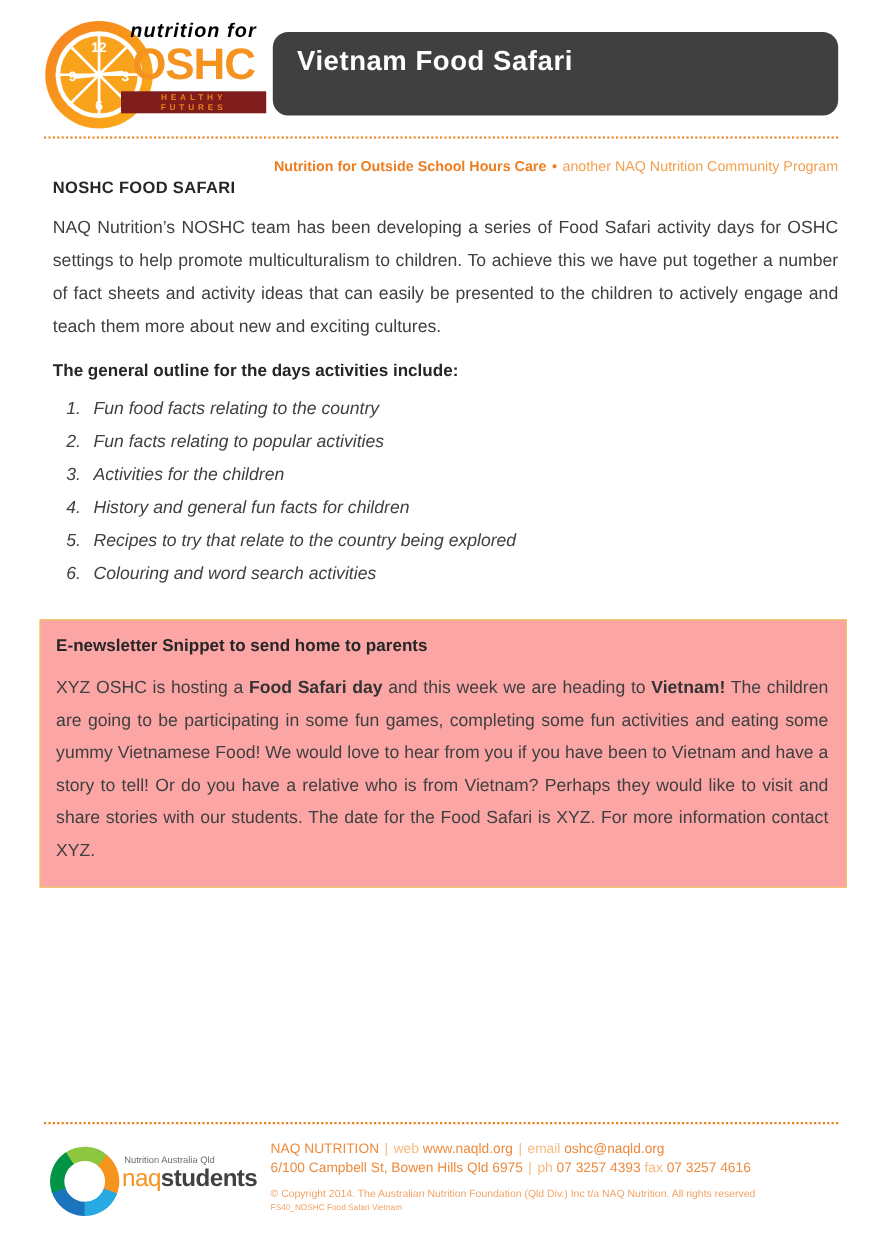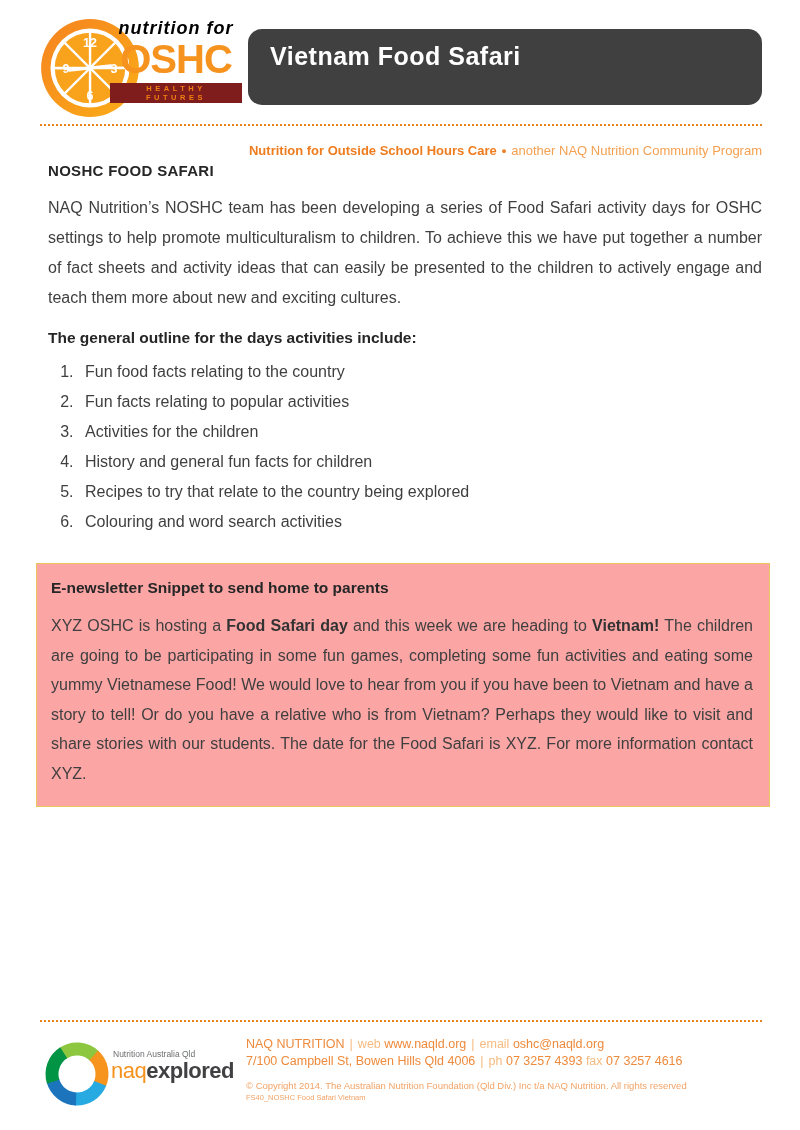--- a/index.html
+++ b/index.html
@@ -28,21 +28,21 @@
   .tagline { position:absolute; top:130px; left:40px; right:38px; text-align:right; font-size:13px;margin-top:13px; }
   .tagline-bold { color:#ee7d1f; font-weight:bold; }
   .tagline-bullet { color:#ee7d1f; font-weight:bold; margin:0 5px; }
   .tagline-rest { color:#f4a050; }
 
   
   .main { position:absolute; top:162px; left:48px; right:38px; }
   .section-title { font-size:15px; font-weight:bold; color:#262626; letter-spacing:0.3px; margin-bottom:14px; }
   .intro { font-size:16px; line-height:30px; text-align:justify; margin-bottom:16px; }
   .outline-heading { font-size:15.5px; font-weight:bold; color:#262626; margin:12px 0 14px; }
-  .outline { list-style:decimal; padding-left:30px; margin-top:16px; }
+  .outline { list-style:decimal; padding-left:30px; margin-top:16px;font-style:italic; }
   .outline li { font-size:16px; line-height:17px; margin-bottom:13px; padding-left:7px; }
 
   
   .snippet { position:absolute; top:563px; left:36px; right:30px; border:1px solid #edc55d;
              padding:13px 16px 18px 14px; background:#fca5a5; }
   .snippet-heading { font-size:15.5px; font-weight:bold; color:#262626; margin:2px 0 2px; }
   .snippet-body { font-size:16px; line-height:29.5px; text-align:justify; margin-top:14px; }
   .snippet-body b { color:#333333; }
 
   
@@ -148,31 +148,31 @@
               <circle cx="37" cy="42" r="25" pathLength="100" stroke="#8dc63f" stroke-dasharray="22 78" transform="rotate(-125 37 42)"></circle>
               <circle cx="37" cy="42" r="25" pathLength="100" stroke="#f7941e" stroke-dasharray="20 80" transform="rotate(-48 37 42)"></circle>
               <circle cx="37" cy="42" r="25" pathLength="100" stroke="#27aae1" stroke-dasharray="20 80" transform="rotate(22 37 42)"></circle>
               <circle cx="37" cy="42" r="25" pathLength="100" stroke="#1c75bc" stroke-dasharray="20 80" transform="rotate(92 37 42)"></circle>
               <circle cx="37" cy="42" r="25" pathLength="100" stroke="#009444" stroke-dasharray="21 79" transform="rotate(162 37 42)"></circle>
             </g>
           </svg>
         </span>
         <div class="naq-text">
           <div class="naq-small">Nutrition Australia Qld</div>
-          <div class="naq-word"><span class="naq-orange">naq</span><span class="naq-black">explored</span></div>
+          <div class="naq-word"><span class="naq-orange">naq</span><span class="naq-black">students</span></div>
         </div>
       </div>
       <div class="footer-info">
         <div class="f-line">
           <span>NAQ NUTRITION</span><span class="f-sep">|</span><span class="f-light">web</span>
           <span>www.naqld.org</span><span class="f-sep">|</span><span class="f-light">email</span>
           <span>oshc@naqld.org</span>
         </div>
         <div class="f-line">
-          <span>7/100 Campbell St, Bowen Hills Qld 4006</span><span class="f-sep">|</span><span class="f-light">ph</span>
+          <span>6/100 Campbell St, Bowen Hills Qld 6975</span><span class="f-sep">|</span><span class="f-light">ph</span>
           <span>07 3257 4393</span>
           <span class="f-light">fax</span>
           <span>07 3257 4616</span>
         </div>
         <div class="f-copy">© Copyright 2014. The Australian Nutrition Foundation (Qld Div.) Inc t/a NAQ Nutrition. All rights reserved</div>
         <div class="f-code">FS40_NOSHC Food Safari Vietnam</div>
       </div>
     </div>
   </div>
 

